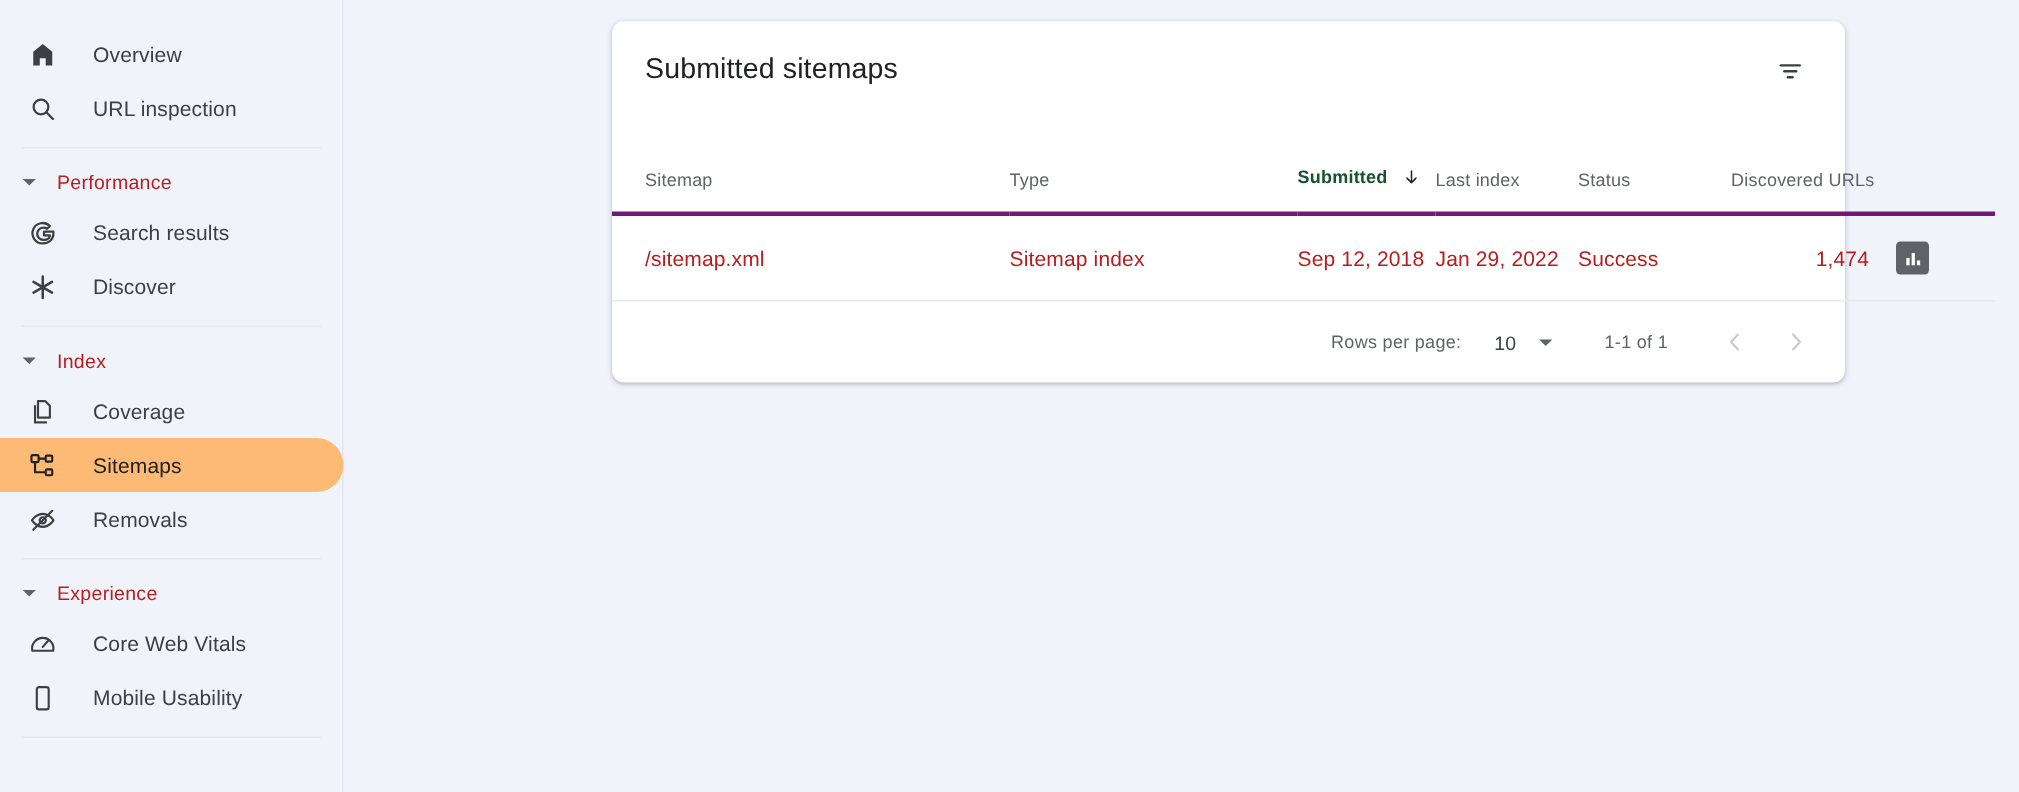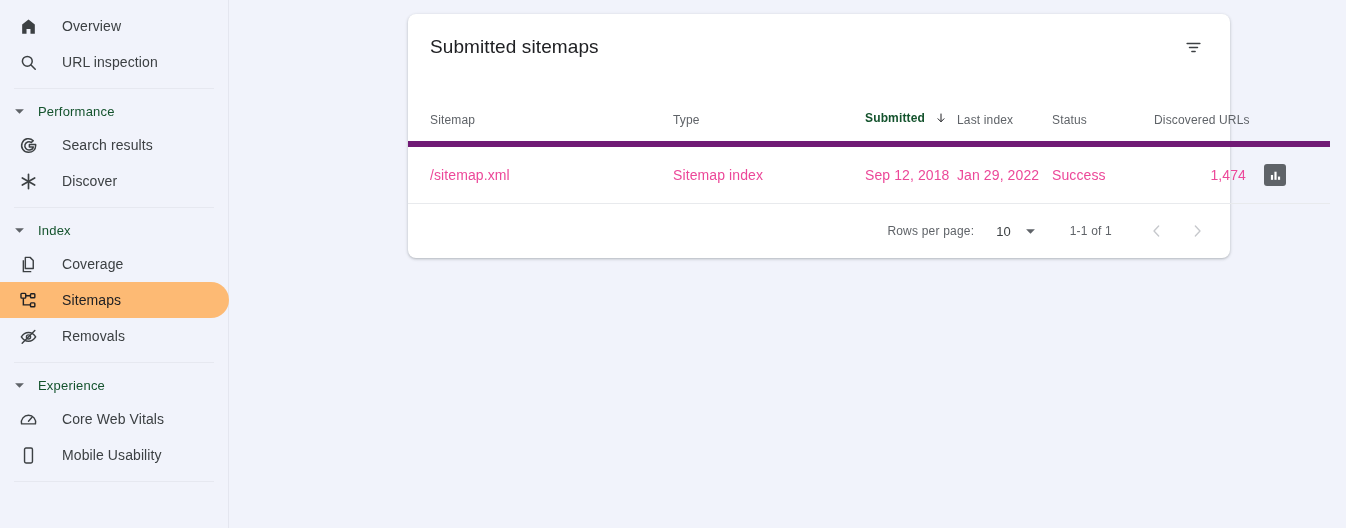--- a/index.html
+++ b/index.html
@@ -17,21 +17,21 @@
   }
 
   
   #sidebar {
     position: absolute;
     left: 0; top: 0;
     width: 229px;
     height: 528px;
     background: #f1f3fb;
     border-right: 1px solid #e4e6ef;
-    padding-top: 4px;
+    padding-top: 14px;
   }
   .nav-item {
     display: flex;
     align-items: center;
     height: 36px;
     margin: 0 18px 0 0;
     padding-left: 16px;
     border-top-right-radius: 18px;
     border-bottom-right-radius: 18px;
     cursor: pointer;
@@ -71,21 +71,21 @@
     margin-top: 6px;
   }
   .nav-group .caret {
     width: 18px; height: 18px;
     display: flex; align-items: center; justify-content: center;
     color: #5f6368;
   }
   .nav-group .gname {
     margin-left: 10px;
     font-size: 13px;
-    color: #14532d;
+    color: #b91c1c;
     letter-spacing: .2px;
   }
   .divider {
     height: 1px;
     background: #e6e8f0;
     margin: 8px 14px 4px 14px;
   }
 
   .sp-overview { margin-top: 4px; }
 
@@ -137,23 +137,23 @@
     padding: 0 0 14px 0;
     vertical-align: bottom;
     letter-spacing: .15px;
   }
   table.sitemaps th.sorted {
     color: #14532d;
     font-weight: 700;
   }
   table.sitemaps td {
     font-size: 14px;
-    color: #ec4899;
+    color: #b91c1c;
     padding: 17px 0 17px 0;
-    border-top: 6px solid #701a75;
+    border-top: 3px solid #701a75;
     border-bottom: 1px solid #e8eaed;
     letter-spacing: .1px;
   }
   .col-sitemap  { width: 265px; padding-left: 22px !important; }
   .col-type     { width: 192px; }
   .col-sub      { width: 92px; }
   .col-last     { width: 95px; }
   .col-status   { width: 102px; }
   .col-disc     { width: 110px; }
   .col-act      { width: 66px; }

